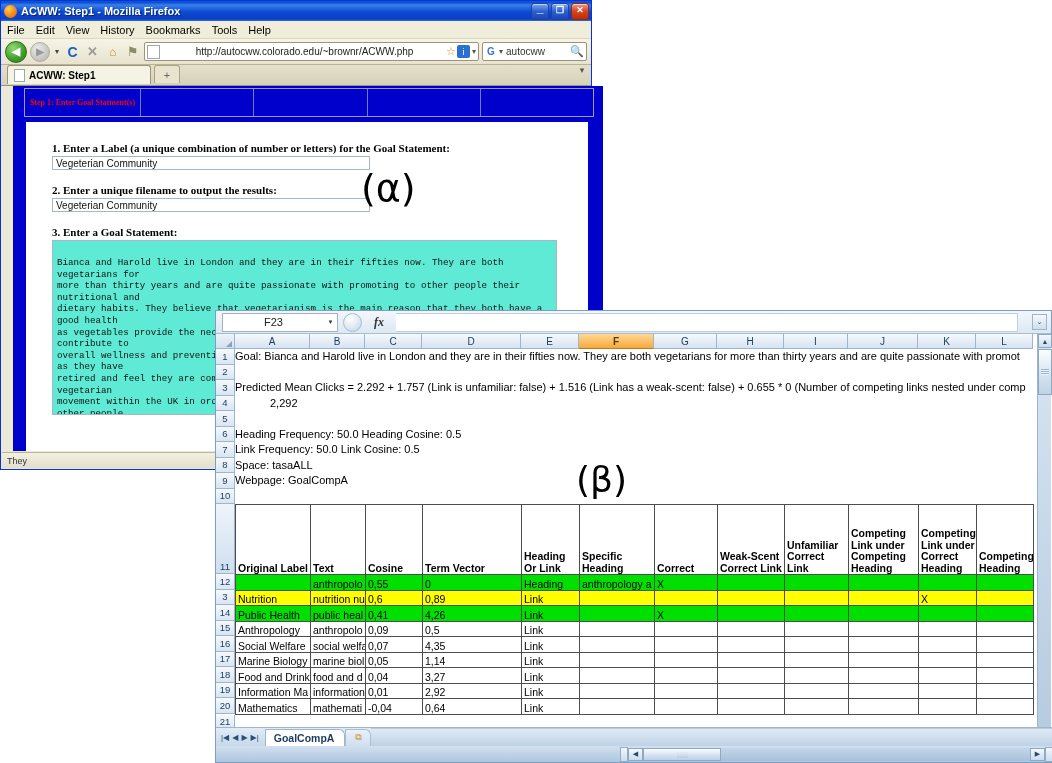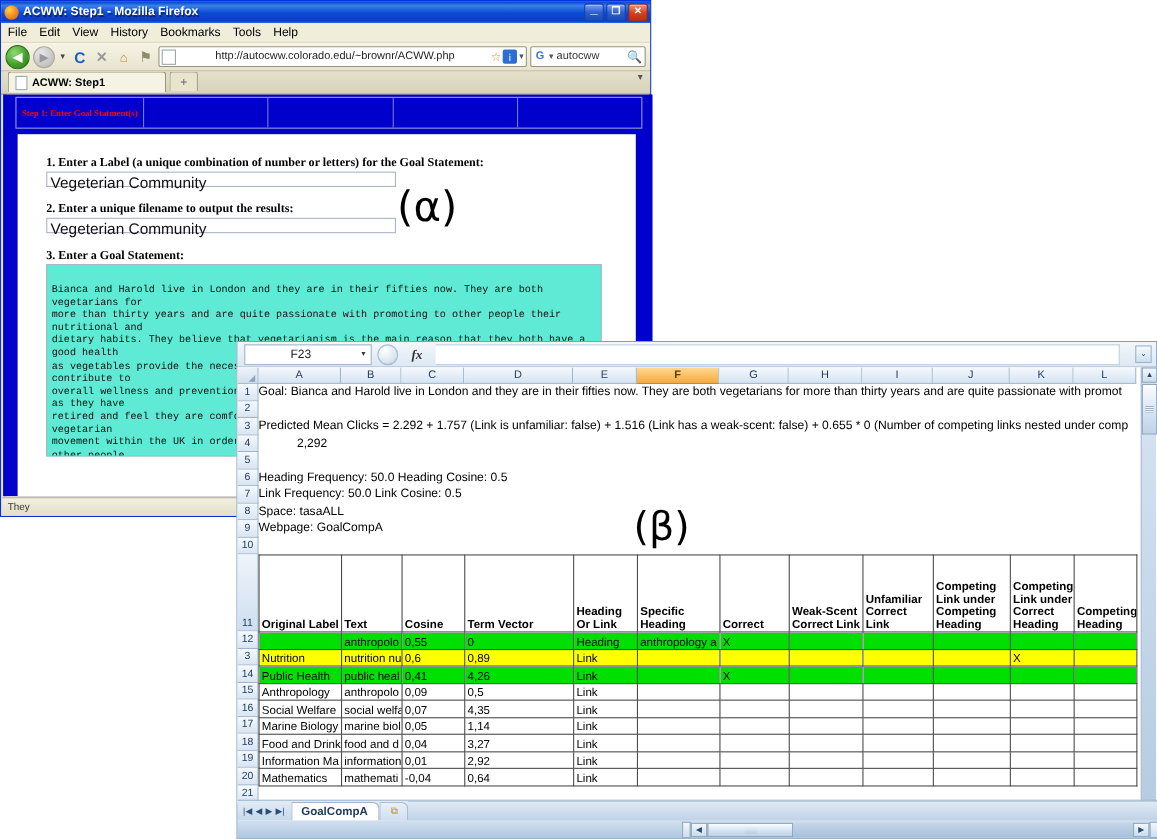--- a/index.html
+++ b/index.html
@@ -108,21 +108,21 @@
   .tab-fav{width:9px;height:11px;background:#fff;border:1px solid #9aa;}
   .ff-newtab{
     width:24px;height:17px;margin-left:3px;border:1px solid #a9a387;
     border-bottom:none;border-radius:3px 3px 0 0;background:#e8e4cd;
     display:flex;align-items:center;justify-content:center;color:#666;font-size:11px;
   }
   .tab-spacer{flex:1 1 auto;}
   .tab-list{width:10px;text-align:center;color:#555;font-size:9px;padding-right:4px;}
 
   .ff-content{
-    position:absolute;left:2px;top:85px;width:590px;height:365px;
+    position:absolute;left:12px;top:85px;width:590px;height:365px;
     background:#0000cc;overflow:hidden;box-sizing:border-box;
     border-left:3px solid #0000cc;border-right:3px solid #0000cc;
   }
   .navtable{
     margin:2px 6px 0 8px;height:27px;display:flex;border:1px solid #9a9ad0;
     background:#0000cc;
   }
   .navcell{
     flex:1 1 0;border-right:1px solid #7878c8;
     display:flex;align-items:center;justify-content:center;text-align:center;
@@ -133,21 +133,21 @@
   .page-white{
     position:absolute;left:10px;top:36px;width:562px;height:330px;background:#fff;
     box-sizing:border-box;padding:20px 18px 0 26px;overflow:hidden;
   }
   .q-label{
     font-family:"Liberation Serif",serif;font-weight:bold;font-size:11px;
     color:#000;margin:0 0 2px 0;
   }
   .q-input{
     width:318px;height:14px;border:1px solid #a8b6c8;background:#fff;
-    font-family:"Liberation Sans",sans-serif;font-size:14px;color:#111;
+    font-family:"Liberation Sans",sans-serif;font-size:10px;color:#111;
     padding:1px 3px;box-sizing:border-box;display:block;margin-bottom:14px;
   }
   .goal-area{
     width:505px;height:175px;border:1px solid #a8b6c8;background:#5eead4;
     font-family:"Liberation Mono",monospace;font-size:9.2px;line-height:11.6px;
     color:#111;padding:16px 4px;box-sizing:border-box;margin-top:2px;
     white-space:pre-wrap;overflow:hidden;
   }
   .ff-status{
     position:absolute;left:1px;bottom:1px;width:590px;height:16px;

